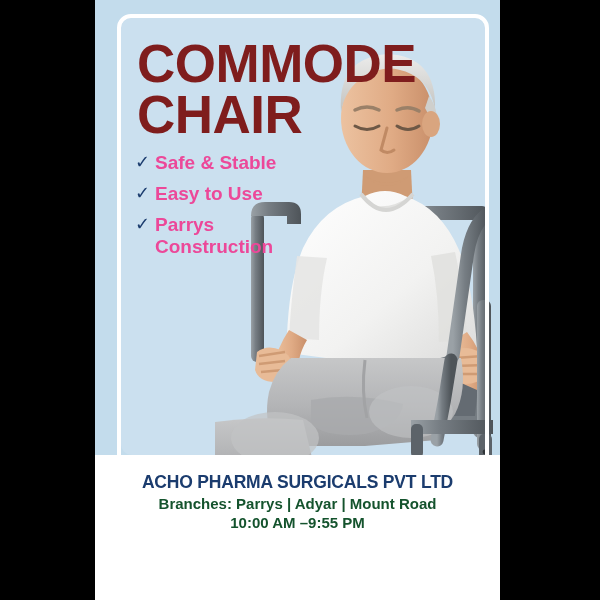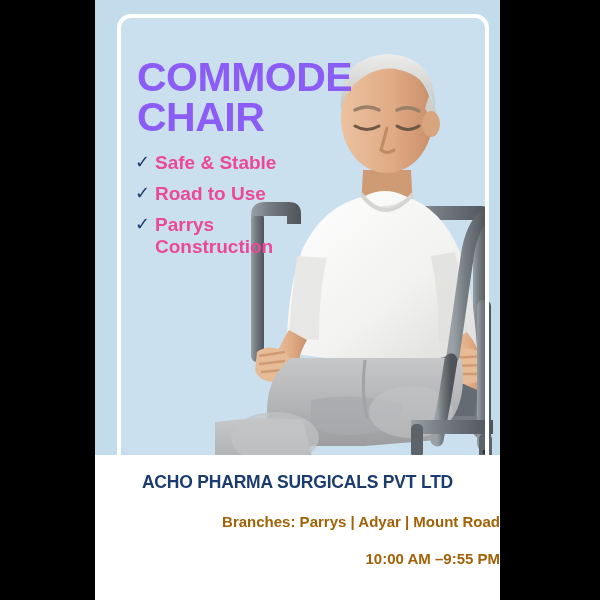--- a/index.html
+++ b/index.html
@@ -80,27 +80,26 @@
     border-radius: 11px;
     z-index: 2;
   }
 
   
   .headline {
     position: absolute;
     left: 42px;
     top: 38px;
     z-index: 40;
-    color: #8b5cf6;
-    font-size: 41px;
+    color: #7f1d1d;
+    font-size: 53px;
     line-height: 0.97;
     font-weight: bold;
     letter-spacing: -0.5px;
     white-space: pre-line;
-    margin-top: 20px;
   }
 
   
   .bullets {
     position: absolute;
     left: 40px;
     top: 152px;
     z-index: 40;
     width: 185px;
   }
@@ -149,25 +148,24 @@
     text-align: center;
   }
   .footer-company {
     margin-top: 17px;
     color: #1b3c6e;
     font-size: 17.5px;
     font-weight: bold;
     letter-spacing: -0.2px;
   }
   .footer-line {
-    margin-top: 20px;
-    color: #a16207;
+    margin-top: 2px;
+    color: #14532d;
     font-size: 15px;
     font-weight: bold;
-    text-align: right;
   }
 </style>
 </head>
 <body>
 
 <div id="stage">
 
   <div id="poster">
 
     <div class="poster-bg"></div>
@@ -309,21 +307,21 @@
     <div class="headline">COMMODE
 CHAIR</div>
 
     <div class="bullets">
       <div class="bullet-row">
         <span class="bullet-check">✓</span>
         <span class="bullet-label">Safe &amp; Stable</span>
       </div>
       <div class="bullet-row">
         <span class="bullet-check">✓</span>
-        <span class="bullet-label">Road to Use</span>
+        <span class="bullet-label">Easy to Use</span>
       </div>
       <div class="bullet-row">
         <span class="bullet-check">✓</span>
         <span class="bullet-label">Parrys
 Construction</span>
       </div>
     </div>
 
     <div class="inner-frame"></div>
 

